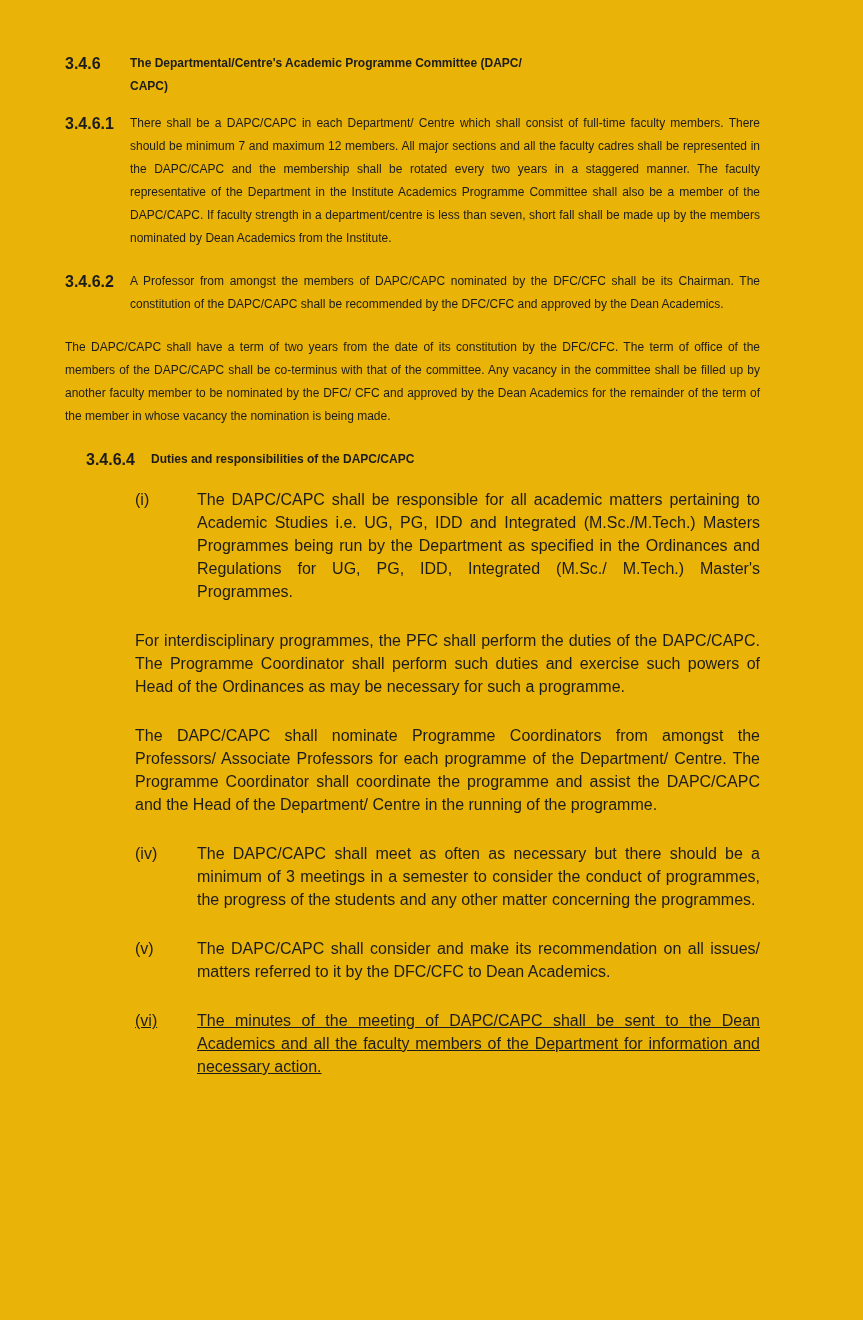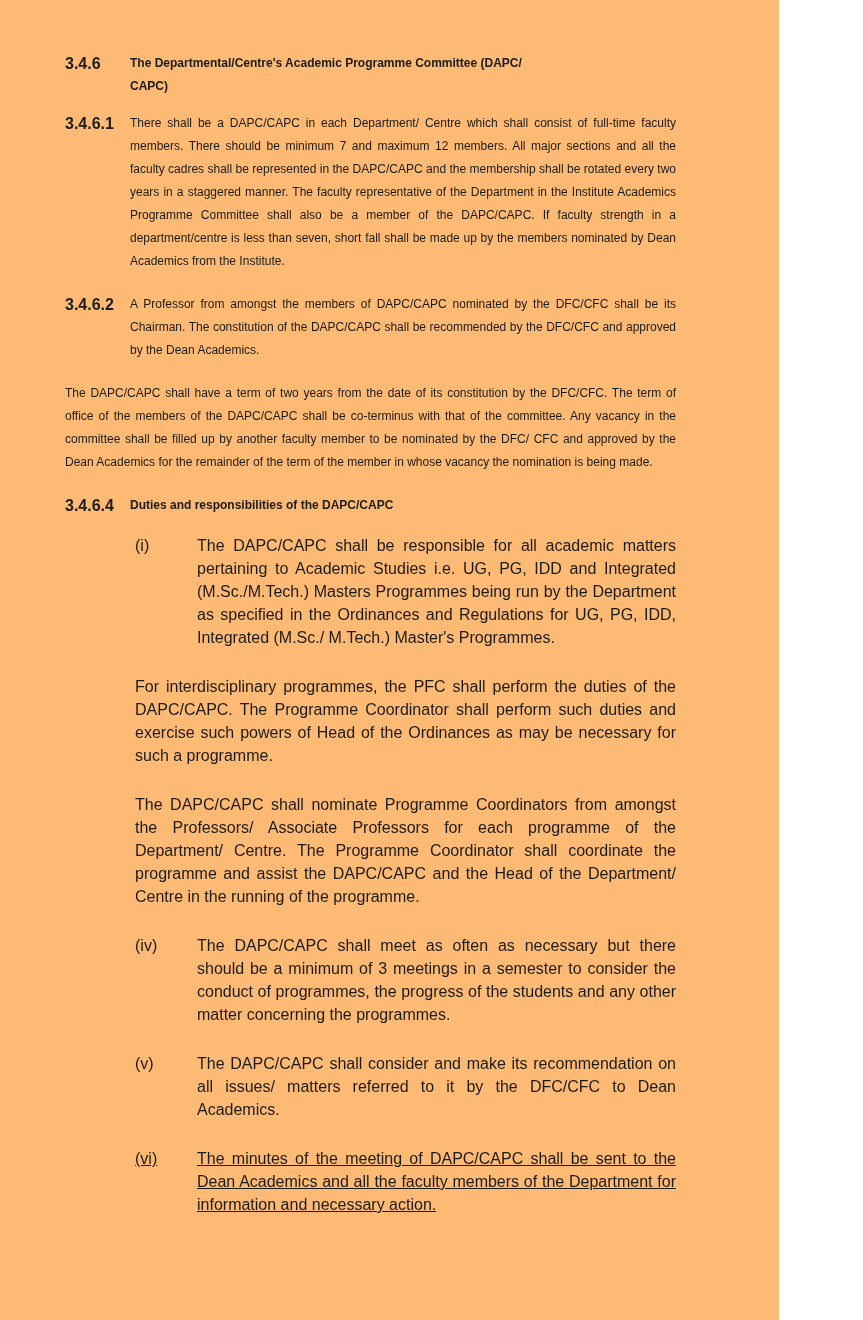--- a/index.html
+++ b/index.html
@@ -6,24 +6,24 @@
     margin: 0;
     padding: 0;
     background: #ffffff;
   }
   body {
     font-family: "Liberation Sans", sans-serif;
     color: #1c1c1c;
     -webkit-font-smoothing: antialiased;
   }
   .page {
-    width: 779px;
+    width: 863px;
     min-height: 1320px;
     box-sizing: border-box;
-    background: #fdba74;
+    background: #eab308;
     padding: 52px 103px 46px 65px;
   }
   .sec {
     display: flex;
     margin-bottom: 20px;
   }
   .sec-num {
     flex: 0 0 65px;
     font-size: 16px;
     line-height: 23px;
@@ -33,21 +33,21 @@
     flex: 1;
     font-size: 12px;
     line-height: 23px;
     text-align: justify;
   }
   .sec.heading { margin-bottom: 14px; }
   .sec.heading .sec-body {
     font-weight: bold;
     text-align: left;
   }
-  .sec.duties-head { margin-bottom: 17px; }
+  .sec.duties-head { margin-bottom: 17px; margin-left: 21px; }
   .sec.duties-head .sec-body {
     font-weight: bold;
     text-align: left;
   }
   .duties {
     margin-left: 70px;
   }
   .subitem {
     display: flex;
     margin-bottom: 26px;

